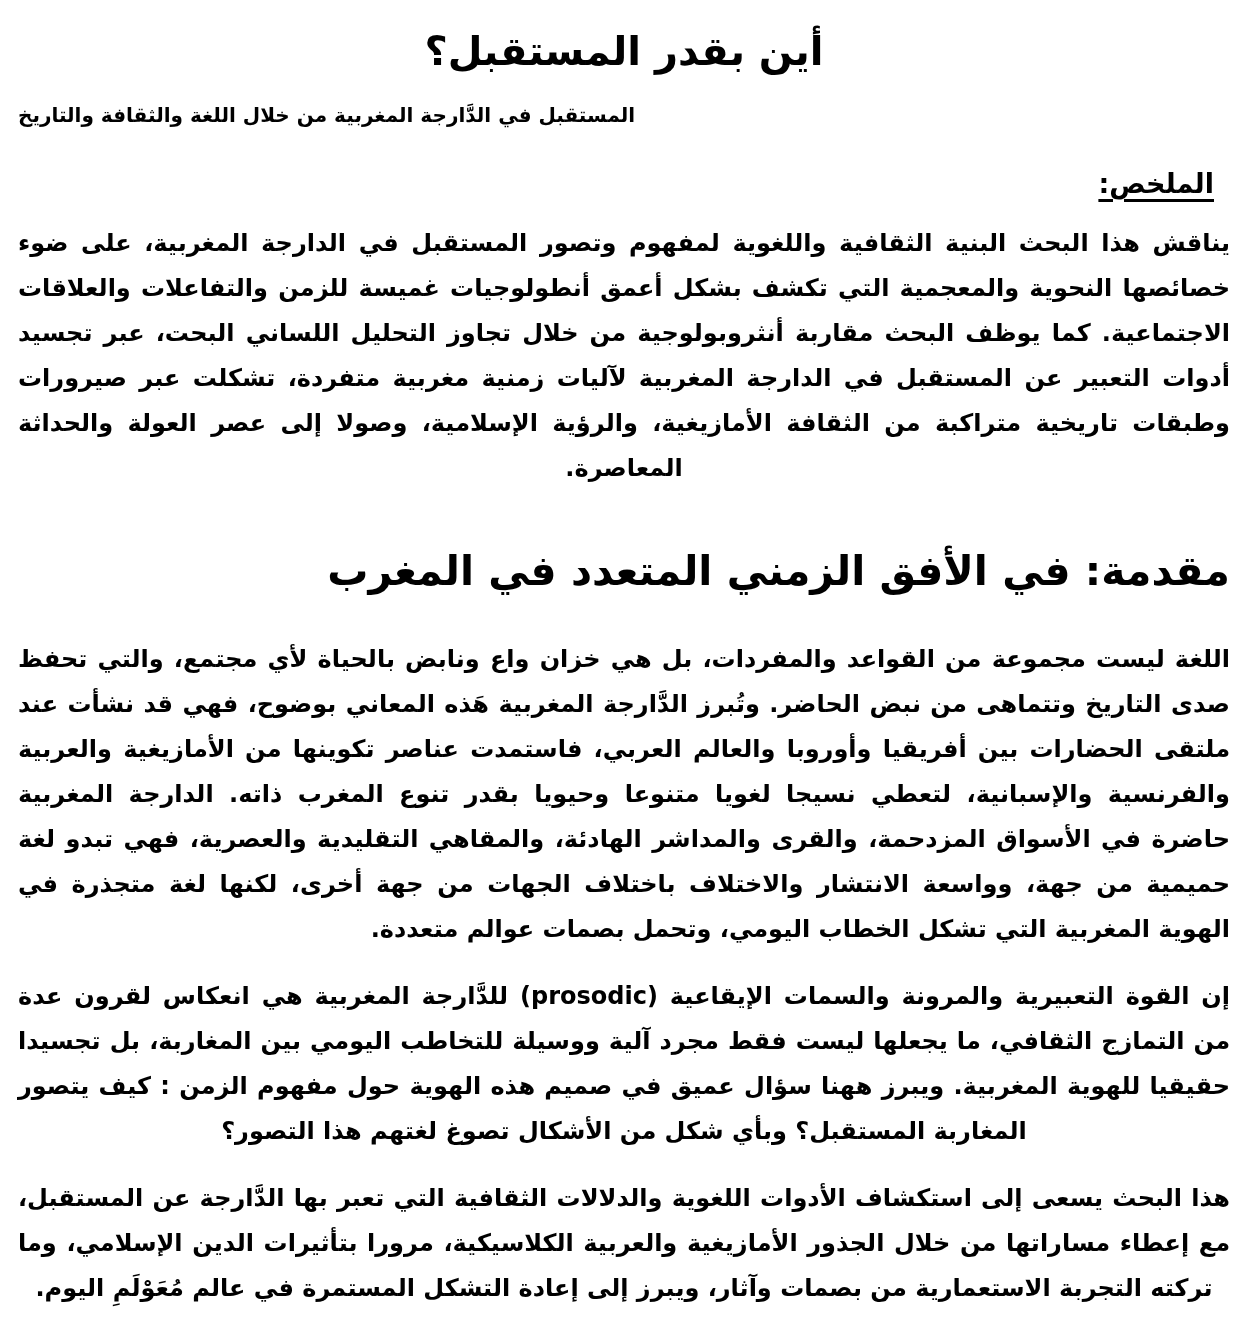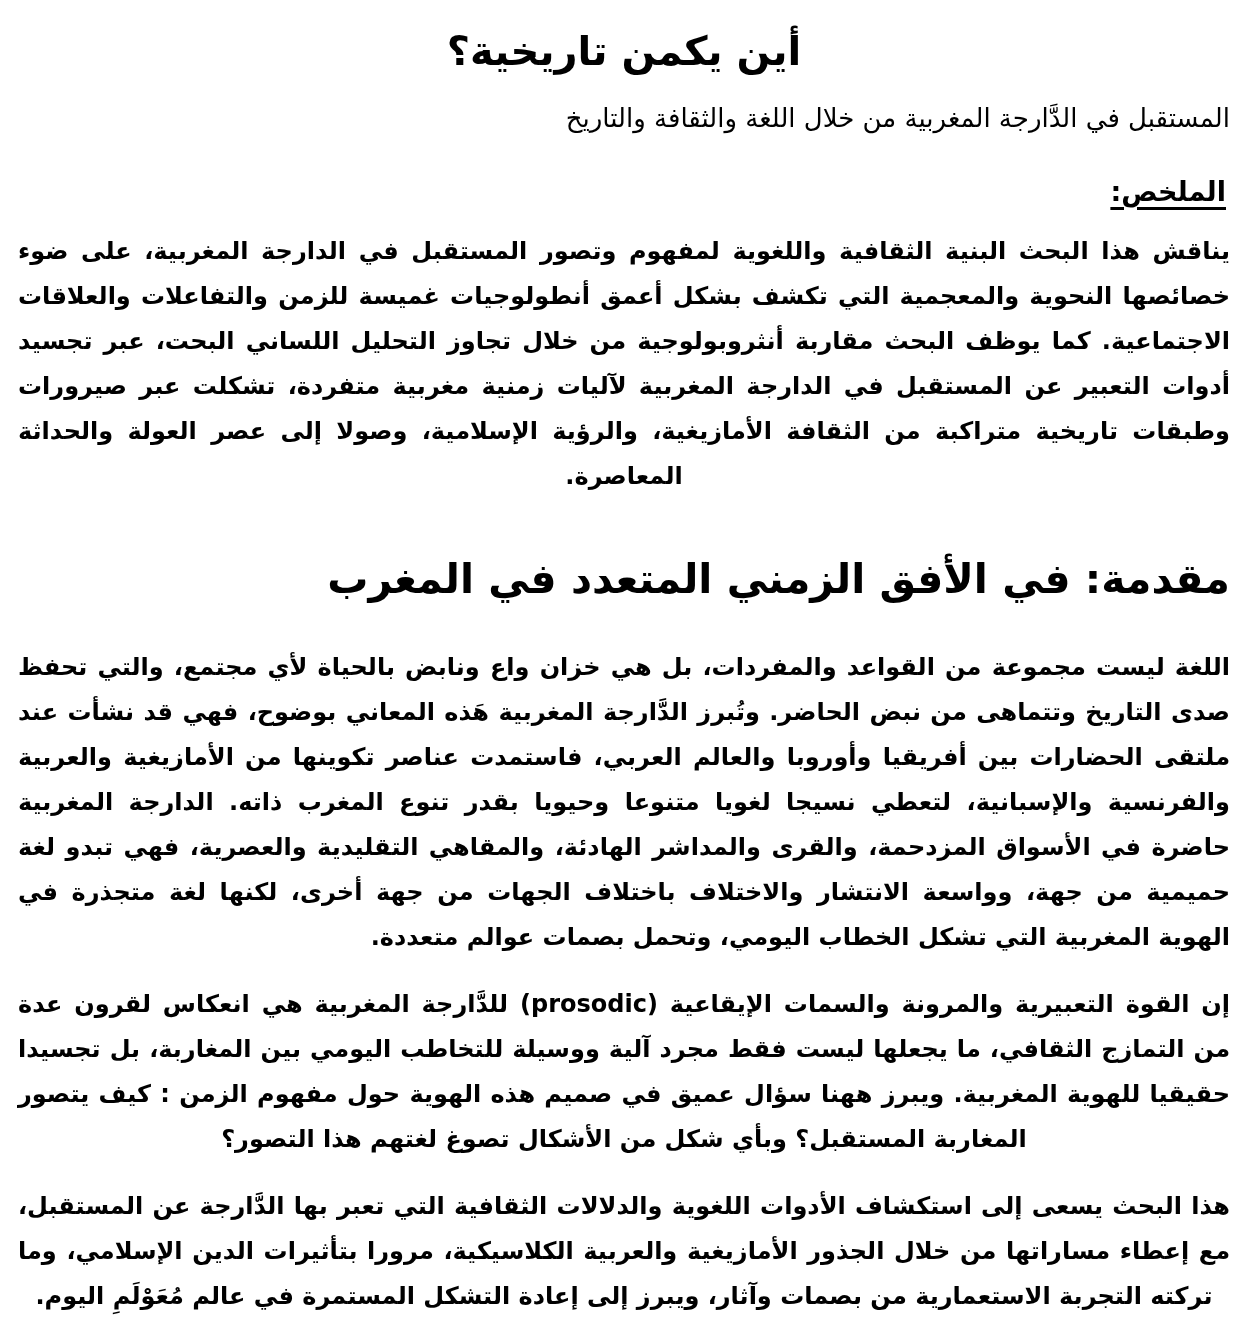--- a/index.html
+++ b/index.html
@@ -22,31 +22,31 @@
     padding: 22px 18px 0 18px;
   }
   .doc-title {
     text-align: center;
     font-weight: bold;
     font-size: 40px;
     line-height: 1.25;
     margin: 4px 0 0 0;
   }
   .doc-subtitle {
-    text-align: right;
-    font-weight: normal;
-    font-size: 26px;
+    text-align: left;
+    font-weight: bold;
+    font-size: 20px;
     line-height: 1.3;
     margin: 26px 0 0 0;
   }
   .abstract-heading {
     text-align: right;
     font-weight: bold;
     font-size: 27px;
-    margin: 40px 4px 0 0;
+    margin: 40px 16px 0 0;
     text-decoration: underline;
     text-decoration-thickness: 2.5px;
     text-underline-offset: 6px;
   }
   .intro-heading {
     text-align: right;
     font-weight: bold;
     font-size: 41px;
     margin: 56px 0 0 0;
   }
@@ -61,21 +61,21 @@
   p.last-right  { text-align-last: right; }
   .intro-block p.body-par { margin-top: 22px; }
   .intro-block p.first-par { margin-top: 42px; }
   .abstract-block p.first-par { margin-top: 22px; }
 </style>
 </head>
 <body>
 
 <div class="page">
 
-  <h1 class="doc-title">أين يكمن تاريخية؟</h1>
+  <h1 class="doc-title">أين بقدر المستقبل؟</h1>
 
   <h2 class="doc-subtitle">المستقبل في الدَّارجة المغربية من خلال اللغة والثقافة والتاريخ</h2>
 
   <section class="abstract-block">
     <h3 class="abstract-heading">الملخص:</h3>
 
     <p class="body-par last-center first-par">يناقش هذا البحث البنية الثقافية واللغوية لمفهوم وتصور المستقبل في الدارجة المغربية، على ضوء خصائصها النحوية والمعجمية التي تكشف بشكل أعمق أنطولوجيات غميسة للزمن والتفاعلات والعلاقات الاجتماعية. كما يوظف البحث مقاربة أنثروبولوجية من خلال تجاوز التحليل اللساني البحت، عبر تجسيد أدوات التعبير عن المستقبل في الدارجة المغربية لآليات زمنية مغربية متفردة، تشكلت عبر صيرورات وطبقات تاريخية متراكبة من الثقافة الأمازيغية، والرؤية الإسلامية، وصولا إلى عصر العولة والحداثة المعاصرة.</p>
   </section>
 
   <section class="intro-block">

